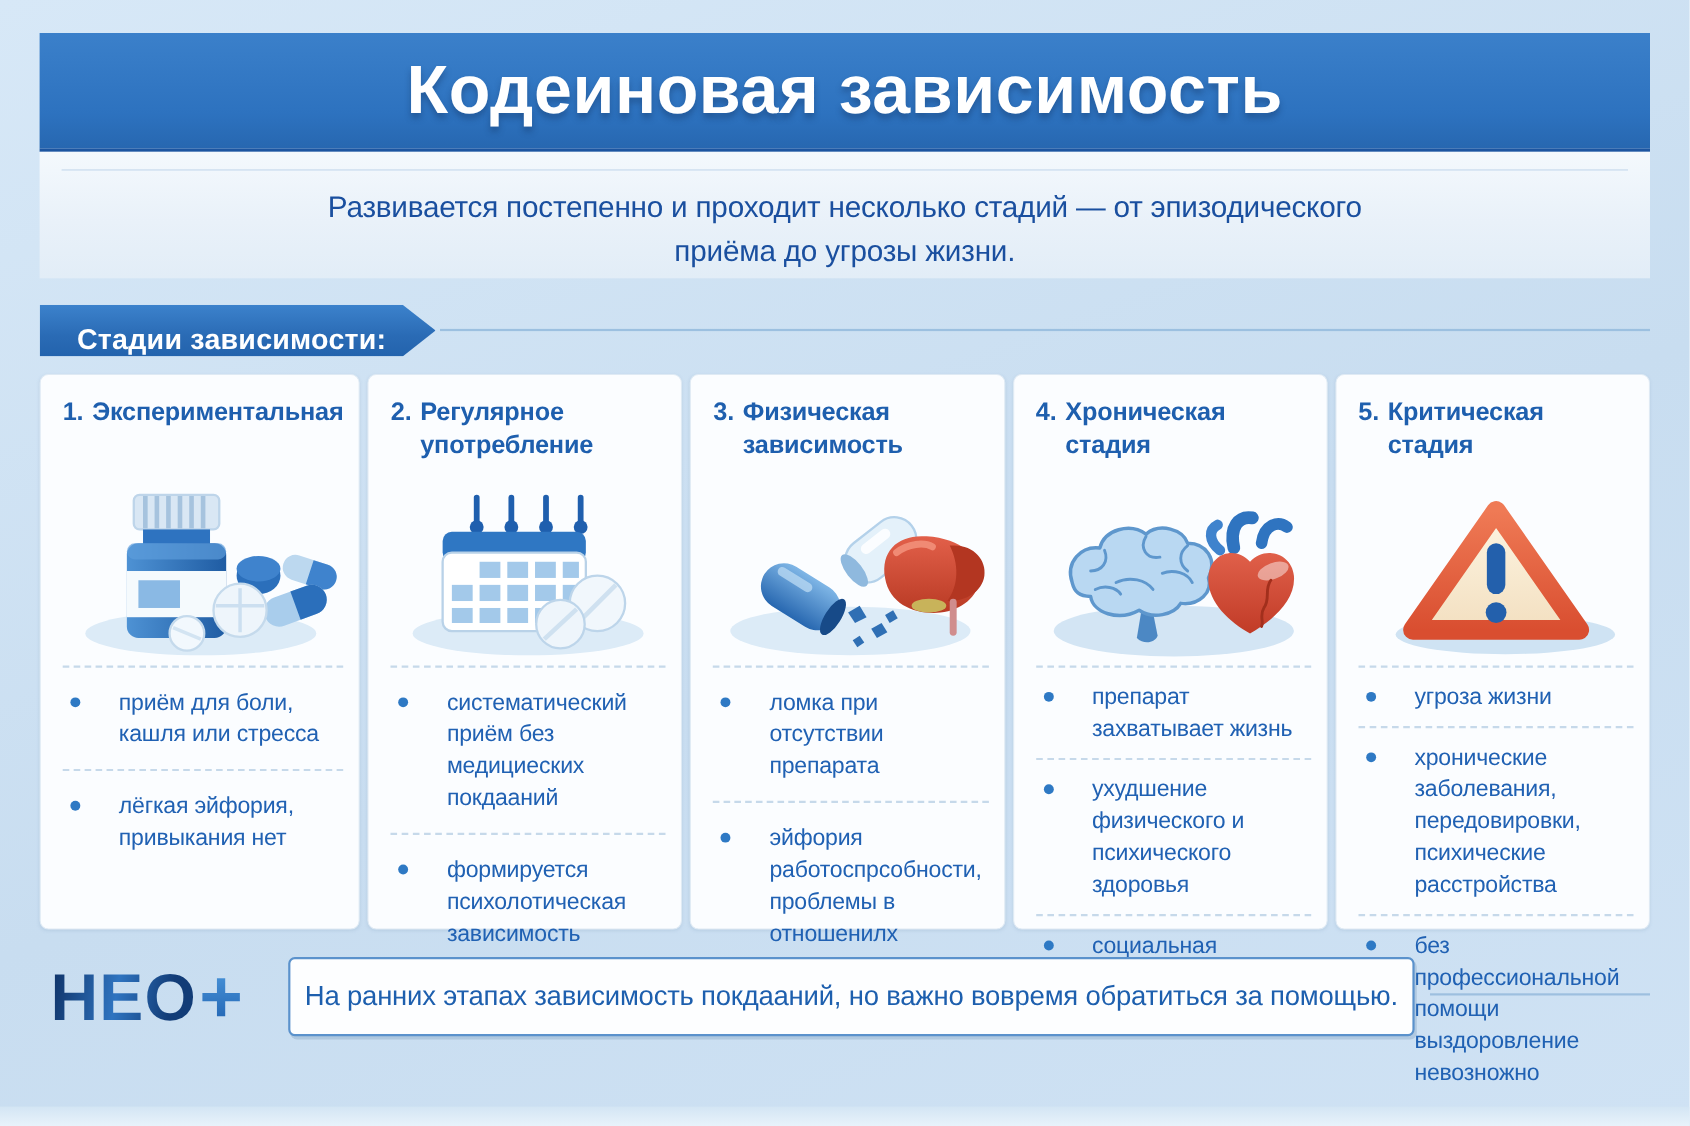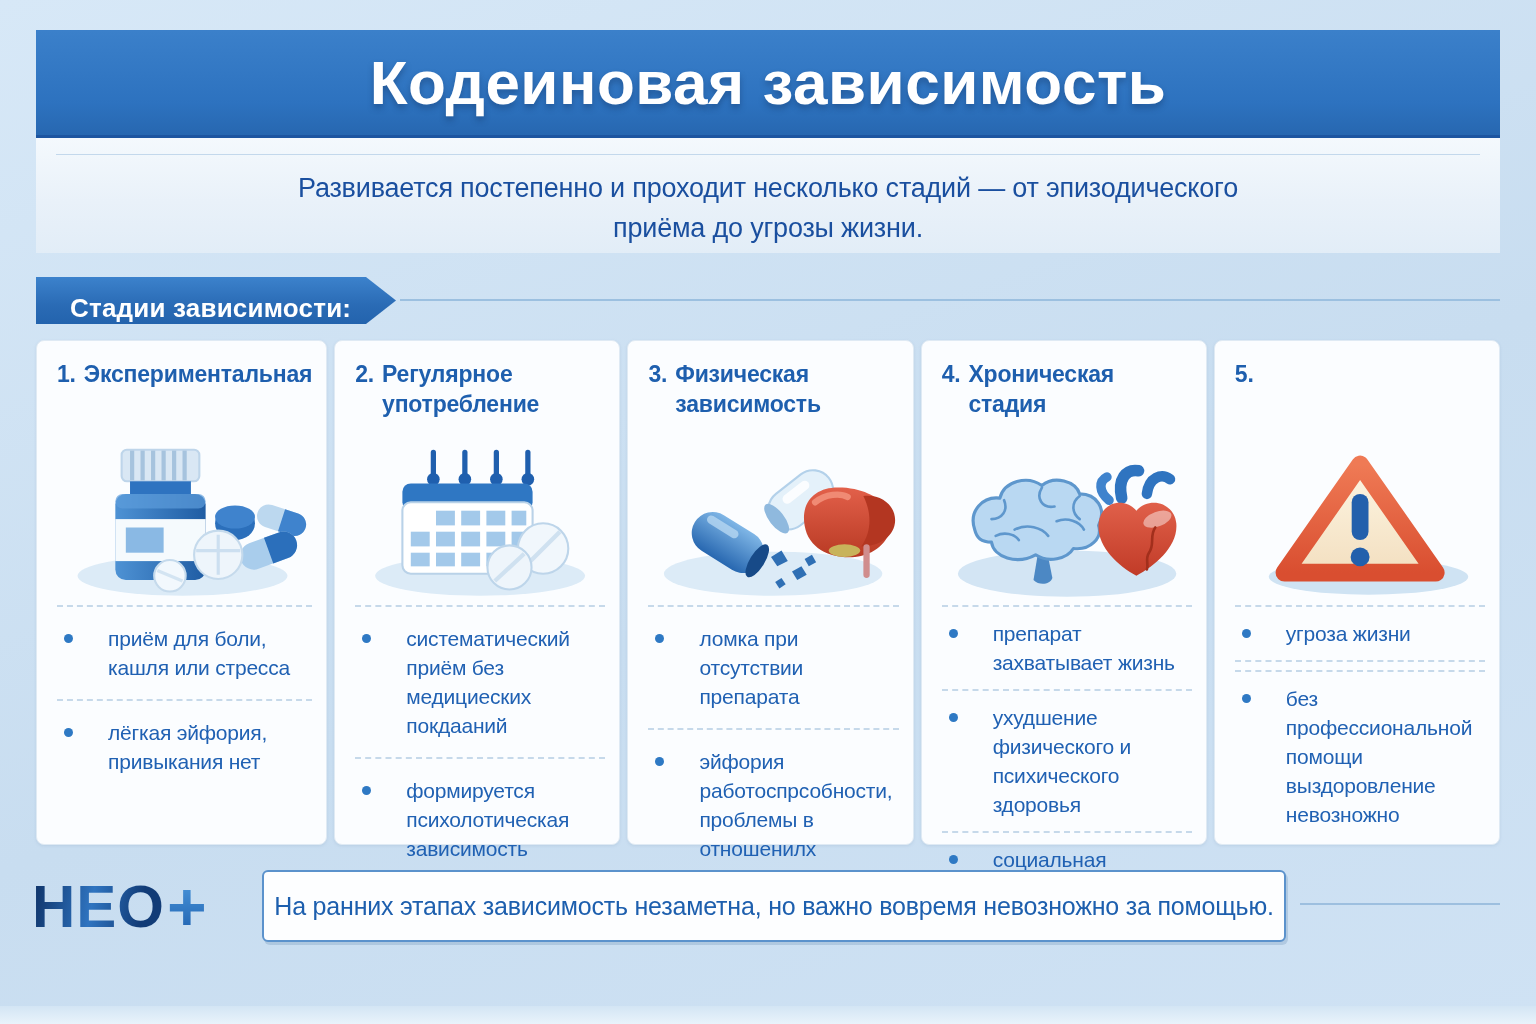--- a/index.html
+++ b/index.html
@@ -64,21 +64,21 @@
   .card-title .num{margin-right:8px;flex:none;}
   .icon-wrap{height:168px;margin:0 -4px;display:flex;align-items:flex-end;justify-content:center;}
   .icon-wrap svg{width:100%;height:100%;}
   .sep{border-top:2px dashed #c6d9ea;margin:4px 0;}
   .bullet{display:flex;padding:13px 0;gap:24px;}
   .tight .bullet{padding:8px 0;}
   .dot{width:9px;height:9px;border-radius:50%;background:#2e79c4;margin:10px 11px 0 7px;flex:none;}
   .bullet-text{color:#2061b3;font-size:21px;line-height:29px;letter-spacing:-0.2px;}
 
   
-  .logo{left:32px;top:872px;height:68px;display:flex;align-items:center;}
+  .logo{left:46px;top:872px;height:68px;display:flex;align-items:center;}
   .logo-txt{
     font-size:60px;font-weight:bold;letter-spacing:1px;
     background:linear-gradient(100deg,#0d2f63 0%,#2f74c0 45%,#123c77 80%);
     -webkit-background-clip:text;background-clip:text;color:transparent;
   }
   .logo-plus{
     font-size:68px;font-weight:bold;margin-left:2px;line-height:60px;
     background:linear-gradient(180deg,#4e9ade 0%,#1d5fae 100%);
     -webkit-background-clip:text;background-clip:text;color:transparent;
   }
@@ -308,20 +308,21 @@
     <div class="sep"></div>
     <div class="bullet">
       <span class="dot"></span>
       <span class="bullet-text">социальная деградация</span>
     </div>
   </article>
 
   <article class="card tight">
     <div class="card-title">
       <span class="num">5.</span>
+      <span>Критическая стадия</span>
     </div>
     <div class="icon-wrap">
       <svg viewBox="0 0 240 160">
         <defs>
           <linearGradient id="g5t" x1="0" y1="0" x2="0" y2="1">
             <stop offset="0" stop-color="#fdf6e3"></stop>
               <stop offset="1" stop-color="#f3dfc0"></stop>
           </linearGradient>
           <linearGradient id="g5r" x1="0" y1="0" x2="0" y2="1">
             <stop offset="0" stop-color="#ef7a55"></stop>
@@ -333,31 +334,35 @@
         <rect x="112" y="58" width="16" height="44" rx="8" fill="#2360ac"></rect>
         <circle cx="120" cy="118" r="9" fill="#2360ac"></circle>
       </svg>
     </div>
     <div class="sep"></div>
     <div class="bullet">
       <span class="dot"></span>
       <span class="bullet-text">угроза жизни</span>
     </div>
     <div class="sep"></div>
+    <div class="bullet">
+      <span class="dot"></span>
+      <span class="bullet-text">хронические заболевания, передовировки, психические расстройства</span>
+    </div>
     <div class="sep"></div>
     <div class="bullet">
       <span class="dot"></span>
       <span class="bullet-text">без профессиональной помощи выздоровление невозножно</span>
     </div>
   </article>
 
 </div>
 
 <div class="abs logo">
   <span class="logo-txt">НЕО</span>
   <span class="logo-plus">+</span>
 </div>
 
 <div class="abs note-box">
-  <p>На ранних этапах зависимость незаметна, но важно вовремя невозножно за помощью.</p>
+  <p>На ранних этапах зависимость покдааний, но важно вовремя обратиться за помощью.</p>
 </div>
 <div class="abs note-line"></div>
 <div class="abs bottom-strip"></div>
 
 </body></html>

